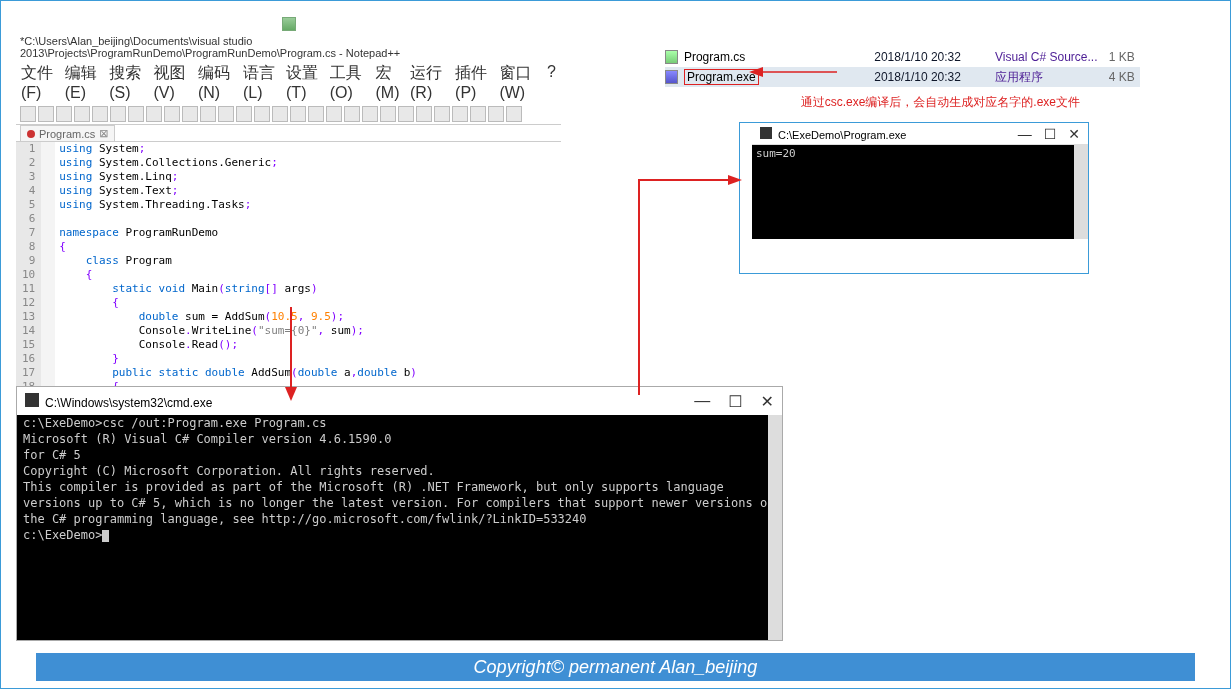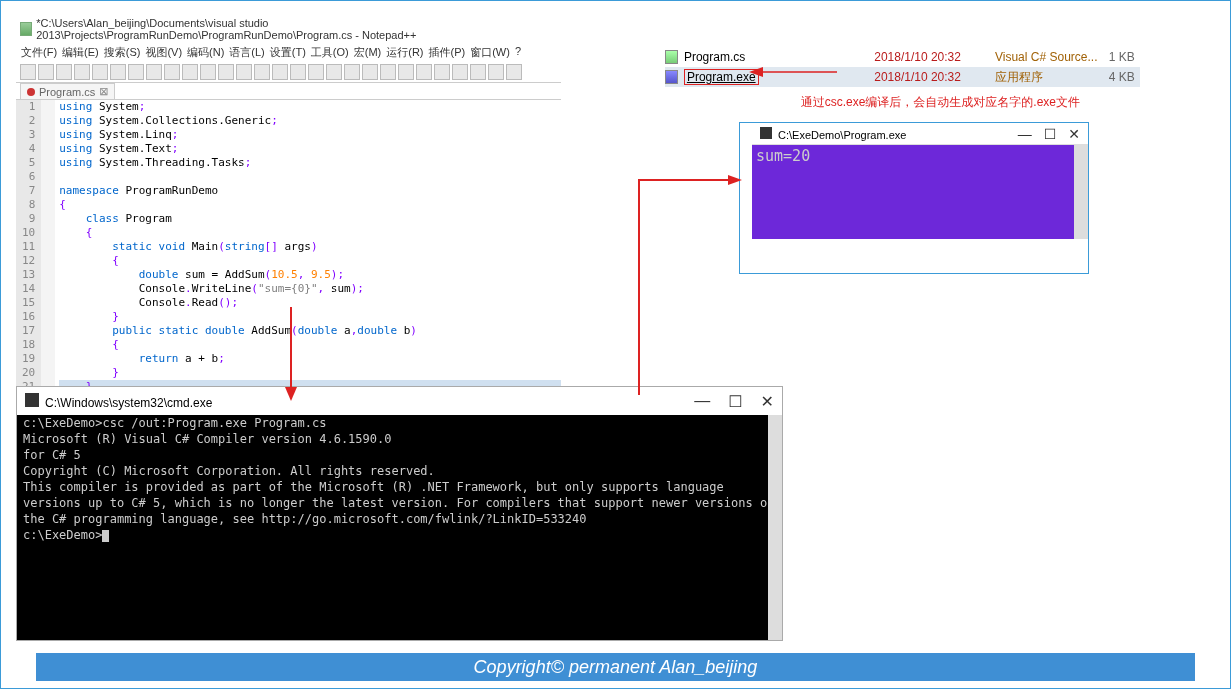--- a/index.html
+++ b/index.html
@@ -1,22 +1,22 @@
 <!DOCTYPE html>
 <html><head>
   <meta charset="utf-8">
   <style>
     * { margin: 0; padding: 0; box-sizing: border-box; }
     body { font-family: "Microsoft YaHei", Arial, sans-serif; font-size: 12px; background: #fff; width: 1231px; height: 689px; position: relative; border: 1px solid #3b9bd8; }
     
     
     .npp-window { position: absolute; left: 15px; top: 14px; width: 545px; height: 292px; background: #fff; }
-    .npp-title { font-size: 11px; padding: 2px 4px; color: #333; display: flex; align-items: center; gap: 4px; }
+    .npp-title { font-size: 11px; padding: 2px 4px; color: #333; display: flex; align-items: center; gap: 4px; flex-direction: column; }
     .npp-title .icon-doc { width: 14px; height: 14px; background: linear-gradient(#9c9, #6a6); display: inline-block; border: 1px solid #7a7; }
-    .npp-menu { font-size: 11px; padding: 2px 4px; color: #333; display: flex; gap: 3px; }
+    .npp-menu { font-size: 16px; padding: 2px 4px; color: #333; display: flex; gap: 3px; }
     .npp-menu span { padding: 0 1px; }
     .npp-toolbar { padding: 2px 4px; display: flex; gap: 2px; border-bottom: 1px solid #ccc; }
     .npp-toolbar .tbtn { width: 16px; height: 16px; background: #e8e8e8; border: 1px solid #bbb; display: inline-block; }
     .npp-tab { display: inline-flex; align-items: center; background: #f5f5f5; border: 1px solid #ccc; border-bottom: none; padding: 1px 6px; font-size: 11px; margin-left: 4px; color: #666; }
     .npp-tab .dot { width: 8px; height: 8px; border-radius: 50%; background: #c33; margin-right: 4px; }
     .npp-code { display: flex; border-top: 1px solid #ccc; font-family: Consolas, monospace; font-size: 11px; background: #fff; }
     .gutter { background: #e8e8e8; color: #888; text-align: right; padding: 0 6px; line-height: 14px; }
     .gutter div { height: 14px; }
     .fold-col { width: 14px; background: #f4f4f4; }
     .code-area { flex: 1; line-height: 14px; white-space: pre; padding-left: 4px; }
@@ -30,33 +30,33 @@
     .fn { color: #000; }
     
     
     .file-list { position: absolute; right: 90px; top: 46px; width: 475px; font-size: 12px; }
     .file-row { display: flex; align-items: center; height: 20px; }
     .file-row.selected { background: #e0e8f0; }
     .file-row .fic { width: 14px; height: 14px; border: 1px solid #888; background: #fff; margin-right: 6px; display: inline-block; }
     .file-row .fic.cs { background: linear-gradient(#afa,#7c7); }
     .file-row .fic.exe { background: linear-gradient(#88f,#55c); }
     .file-row .fname { width: 210px; }
-    .file-row .fdate { width: 120px; color: #b91c1c; }
-    .file-row .ftype { width: 120px; color: #a16207; margin-left: 12px; }
+    .file-row .fdate { width: 120px; color: #0f172a; }
+    .file-row .ftype { width: 120px; color: #4c1d95; margin-left: 12px; }
     .file-row .fsize { width: 40px; text-align: center; color: #666; }
-    .exe-highlight { border: 1px solid #d22; padding: 0 2px; text-decoration: underline; }
+    .exe-highlight { border: 1px solid #d22; padding: 0 2px; }
     
     
     .red-text { position: absolute; color: #d22; font-size: 12px; }
     
     
     .console-sm { position: absolute; right: 141px; top: 121px; width: 350px; height: 152px; background: #fff; border: 1.5px solid #3b9bd8; padding-left: 12px; }
     .console-sm .titlebar { height: 22px; background: #fff; display: flex; align-items: center; justify-content: space-between; padding: 0 8px; font-size: 11px; border-bottom: 1px solid #ddd; }
     .console-sm .winbtns { display: flex; gap: 12px; font-size: 14px; color: #333; }
-    .console-sm .contentbox { background: #6d28d9; color: #ccc; font-family: Consolas, monospace; font-size: 15px; padding: 2px 4px; height: 94px; position: relative; }
+    .console-sm .contentbox { background: #000000; color: #ccc; font-family: Consolas, monospace; font-size: 11px; padding: 2px 4px; height: 94px; position: relative; }
     .console-sm .scrollbar { position: absolute; right: 0; top: 0; bottom: 0; width: 14px; background: #ddd; }
     .console-sm .icon-exe { width: 12px; height: 12px; background: #333; display: inline-block; margin-right: 6px; }
     
     
     .cmd-window { position: absolute; left: 15px; top: 385px; width: 767px; height: 255px; background: #fff; border: 1px solid #aaa; }
     .cmd-window .titlebar { height: 28px; background: #fff; display: flex; align-items: center; justify-content: space-between; padding: 0 8px; font-size: 12px; }
     .cmd-window .icon-cmd { width: 14px; height: 14px; background: #333; display: inline-block; margin-right: 6px; }
     .cmd-window .winbtns { display: flex; gap: 18px; font-size: 16px; color: #333; }
     .cmd-window .contentbox { background: #000; color: #ccc; font-family: Consolas, monospace; font-size: 12px; padding: 0 6px; height: 225px; white-space: pre-wrap; line-height: 16px; position: relative; }
     .cmd-window .scrollbar { position: absolute; right: 0; top: 0; bottom: 0; width: 14px; background: #ddd; }

